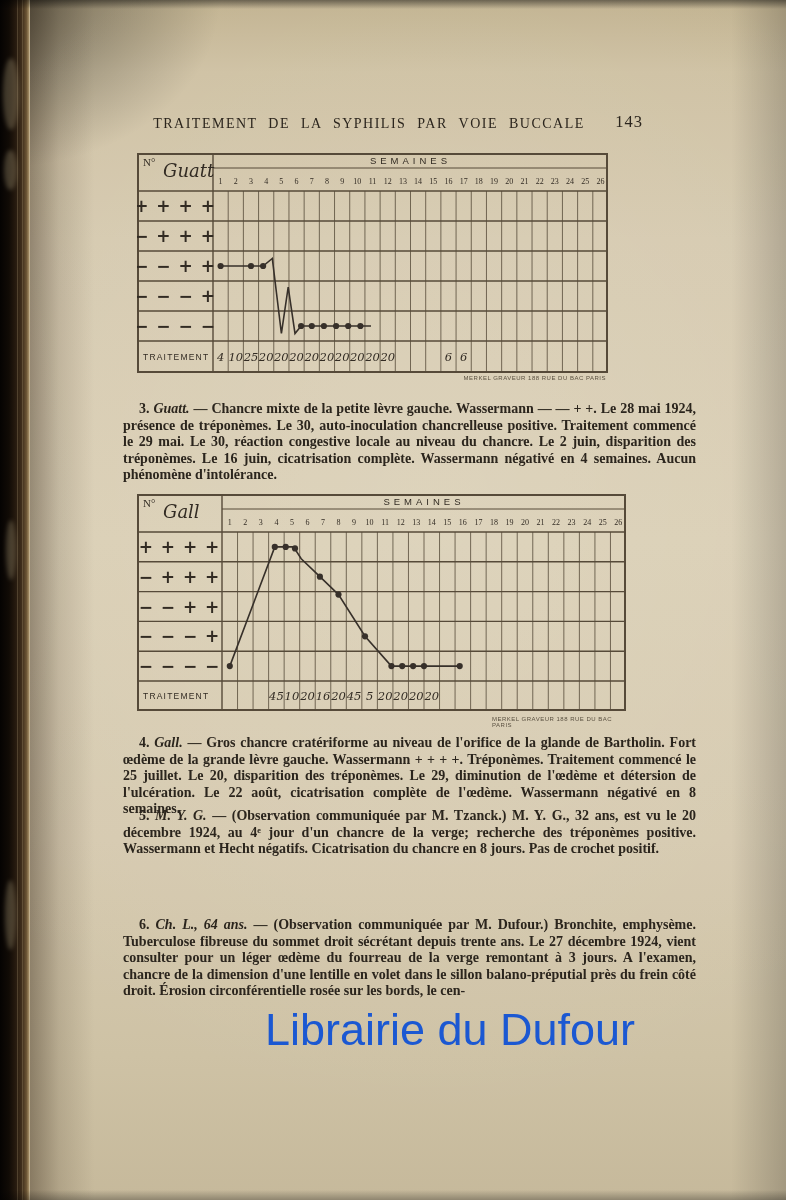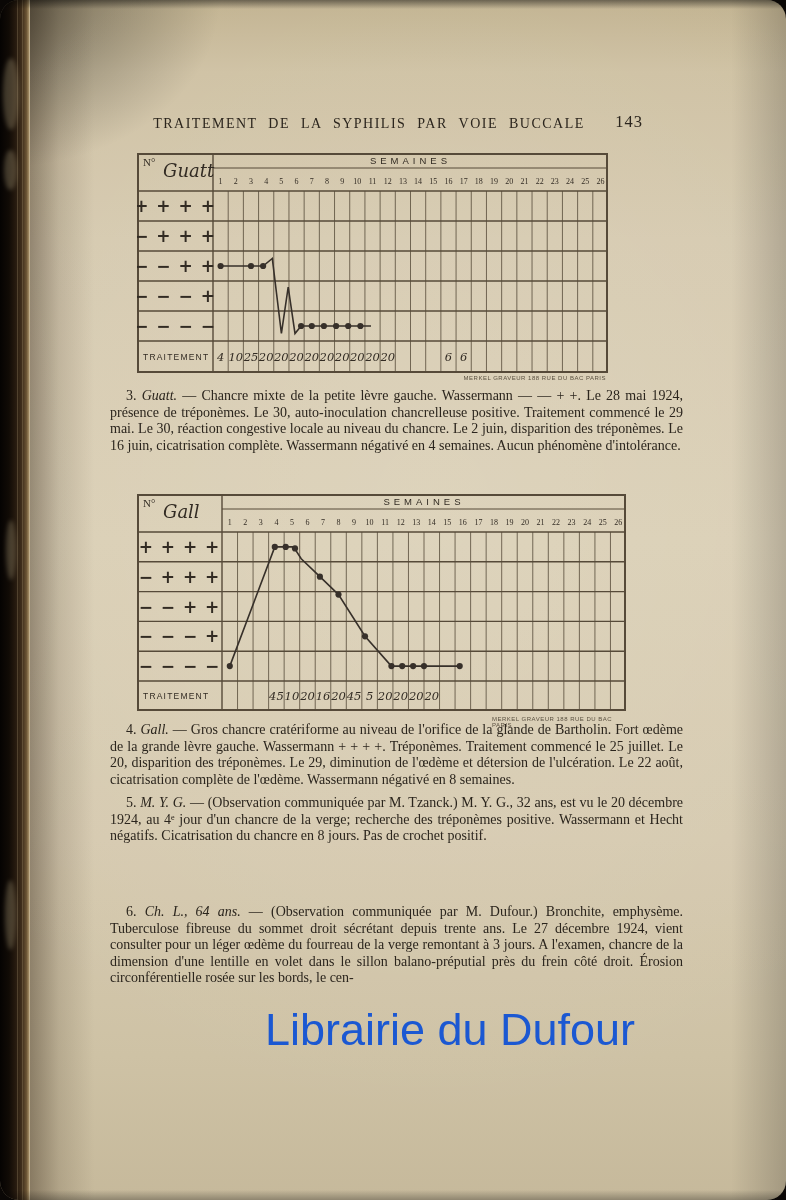--- a/index.html
+++ b/index.html
@@ -4,21 +4,20 @@
 <style>
   html,body{margin:0;padding:0;background:#0a0705;}
   #photo{
     position:relative;width:786px;height:1200px;overflow:hidden;
     font-family:"Liberation Serif",serif;color:#2b251d;
     background:
       radial-gradient(120% 85% at 55% 42%, rgba(255,255,255,0.10), rgba(0,0,0,0) 62%),
       radial-gradient(40% 20% at 0% 0%, rgba(0,0,0,0.45), rgba(0,0,0,0) 70%),
       linear-gradient(90deg, rgba(40,25,10,0.40) 3.8%, rgba(40,25,10,0.14) 7.5%, rgba(0,0,0,0) 12%, rgba(0,0,0,0) 93%, rgba(0,0,0,0.18) 100%),
       linear-gradient(180deg,#c2b391 0%,#cfc2a4 6%,#d6cab0 20%,#dacfb5 45%,#d6cab0 70%,#cec2a5 88%,#c6b99b 100%);
-    border-radius: 19px;
   }
   .top-shadow{position:absolute;top:0;left:0;right:0;height:9px;background:linear-gradient(180deg,rgba(0,0,0,0.45),rgba(0,0,0,0));}
   .bottom-shadow{position:absolute;bottom:0;left:0;right:0;height:10px;background:linear-gradient(0deg,rgba(0,0,0,0.28),rgba(0,0,0,0));}
   .edge-strip{
     position:absolute;left:0;top:0;bottom:0;width:30px;
     background:linear-gradient(90deg,#050302 0%,#110b06 30%,#291c10 55%,#42311d 75%,#6a5434 88%,#9f8961 96%,#d8ccae 100%);
   }
   .edge-line{position:absolute;top:0;bottom:0;width:1px;background:rgba(205,185,145,0.22);}
   .edge-mark{position:absolute;background:#c9b88f;opacity:0.28;filter:blur(2px);border-radius:50%;}
 
@@ -33,21 +32,21 @@
   .t-sem{font-family:"Liberation Sans",sans-serif;font-size:9.5px;letter-spacing:4px;}
   .t-week{font-family:"Liberation Serif",serif;font-size:8px;}
   .t-rowlabel{font-family:"DejaVu Sans",sans-serif;font-size:17px;font-weight:700;letter-spacing:1px;}
   .t-trait{font-family:"Liberation Sans",sans-serif;font-size:8.5px;letter-spacing:1.2px;}
   .t-hand{font-family:"DejaVu Serif",serif;font-style:italic;font-size:11.5px;}
 
   .engraver{position:absolute;font-family:"Liberation Sans",sans-serif;font-size:6px;letter-spacing:0.5px;color:#5a5040;}
   .engraver.right{text-align:right;}
   .urines{position:absolute;font-family:"DejaVu Serif",serif;font-style:italic;font-size:13px;letter-spacing:1px;white-space:pre;color:#37302a;}
 
-  .para{position:absolute;left:110px;width:573px;margin:0;font-size:14px;line-height:16.5px;text-align:justify;text-indent:16px;color:#2b251d;}
+  .para{position:absolute;left:110px;width:573px;margin:13px;font-size:14px;line-height:16.5px;text-align:justify;text-indent:16px;color:#2b251d;font-weight:bold;}
   .pname{font-style:italic;}
 
   .watermark{position:absolute;left:120px;width:660px;top:1004px;text-align:center;
     font-family:"Liberation Sans",sans-serif;font-size:45px;color:#1b58d2;}
 </style>
 </head>
 <body>
 
 <div id="photo">
 

